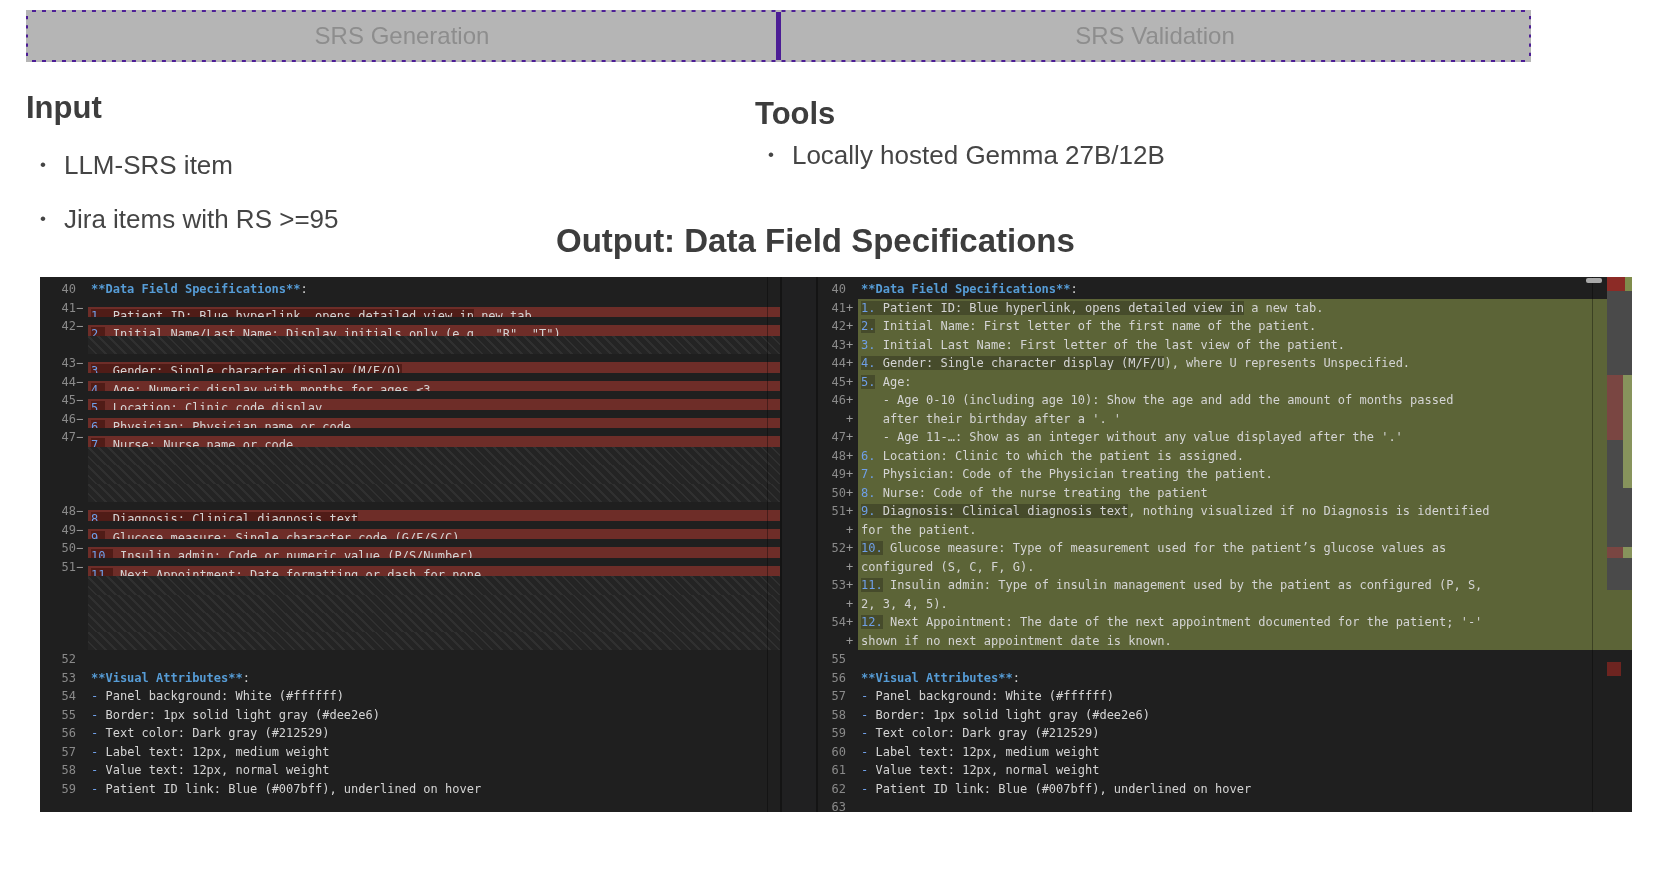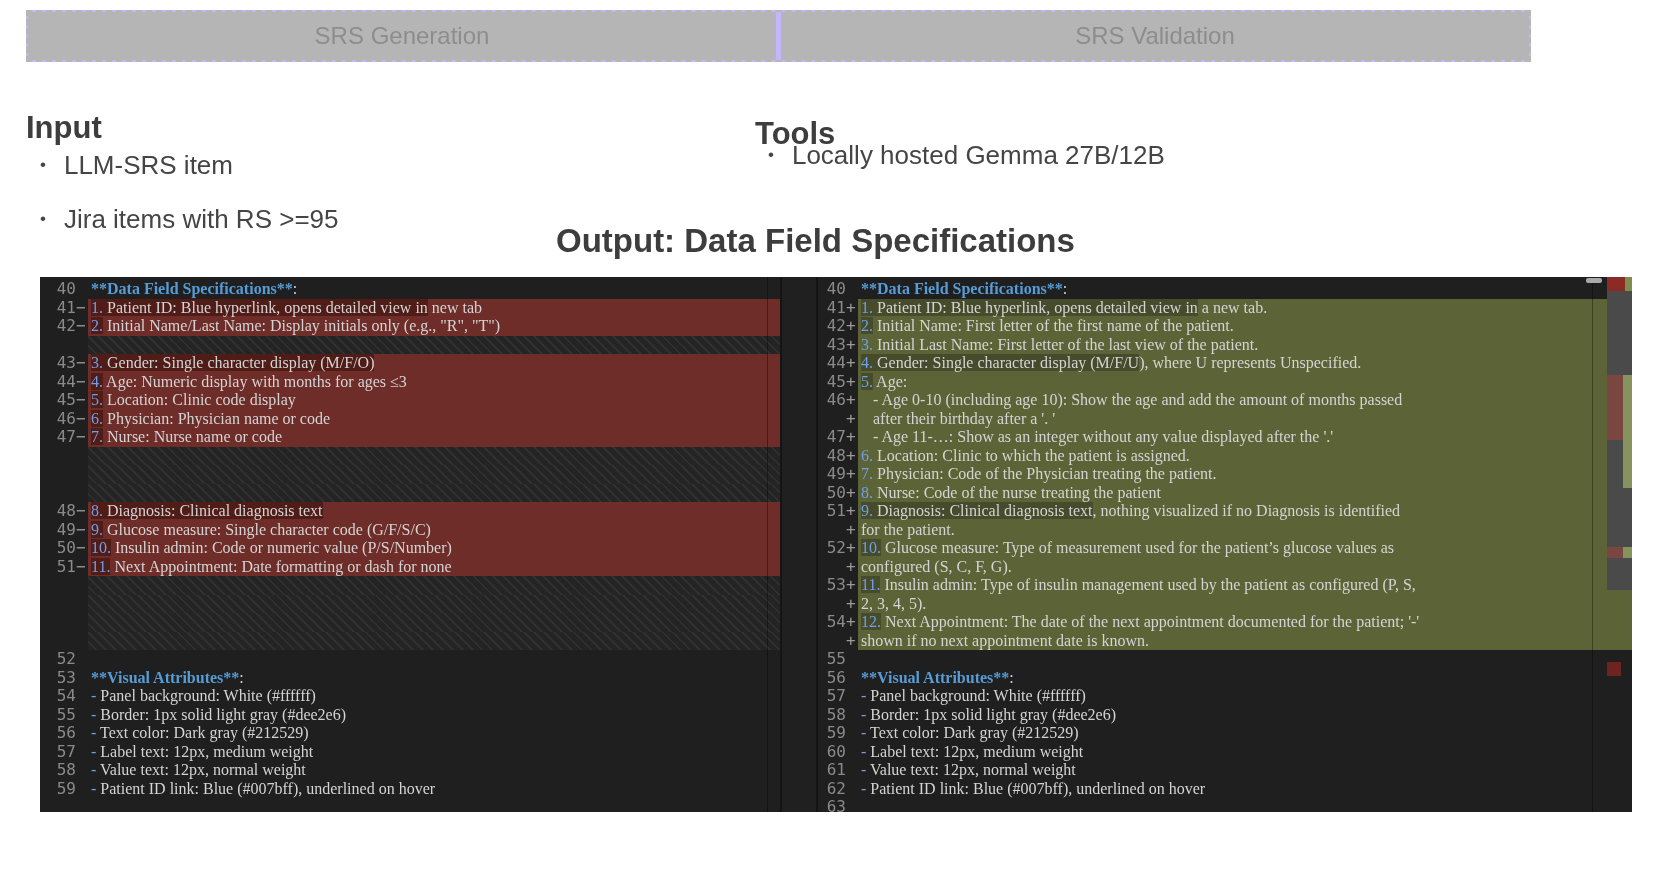--- a/index.html
+++ b/index.html
@@ -1,48 +1,48 @@
 <!DOCTYPE html>
 <html style="--active-tab: #2222e1; --removed-line: #6e2d28; --removed-word: #501c17; --added-line: #5c6437; --added-word: #464b2b; --heading-blue: #569cd6; --list-number-blue: #6f9fe8;"><head>
 <meta charset="utf-8">
 <style>
   html,body{margin:0;padding:0;background:#ffffff;}
   .page{position:relative;width:1664px;height:879px;background:#fff;overflow:hidden;
         font-family:"Liberation Sans",sans-serif;}
 
   
   .tabbar{position:absolute;left:26px;top:10px;width:1505px;height:52px;
-          border:2px dashed #b5b5b5;box-sizing:border-box;display:flex;gap:5px;background:#c4b5fd;}
+          border:2px dashed #b5b5b5;box-sizing:border-box;display:flex;gap:5px;background:#4c1d95;}
   .tab{flex:1;display:flex;align-items:center;justify-content:center;
        font-size:24px;color:#8d8d8d;background:#b5b5b5;cursor:pointer;}
   .tab.active{background:var(--active-tab,#2222e1);color:#ffffff;}
 
   
-  .h-big{position:absolute;font-size:31px;font-weight:bold;color:#3d3d3d;margin-top:20px;}
+  .h-big{position:absolute;font-size:31px;font-weight:bold;color:#3d3d3d;}
   .bullet{position:absolute;display:flex;align-items:baseline;font-size:26px;color:#454545;}
   .bullet .dot{font-size:17px;margin-right:18px;position:relative;top:-4px;}
   .out-head{position:absolute;left:556px;top:222px;font-size:33px;font-weight:bold;color:#3d3d3d;}
 
   
   .diff{position:absolute;left:40px;top:277px;width:1592px;height:535px;background:#1f1f1f;
         display:flex;overflow:hidden;}
   .pane{position:relative;height:100%;overflow:hidden;padding-top:3px;box-sizing:border-box;}
   .pane-left{width:740px;}
   .divider{width:38px;background:#202021;border-left:2px solid #141414;border-right:2px solid #141414;box-sizing:border-box;flex:none;}
   .pane-right{flex:1;}
   .vline{position:absolute;top:0;bottom:0;width:1px;background:rgba(0,0,0,.35);}
 
   .drow{display:flex;height:18.5px;line-height:18.5px;
-        font-family:"DejaVu Sans Mono",monospace;font-size:16px;}
+        font-family:"DejaVu Sans Mono",monospace;font-size:12px;}
   .gut{flex:none;text-align:right;color:#8a8a8a;}
   .pane-left .gut{width:36px;}
   .pane-right .gut{width:28px;}
   .mark{flex:none;width:12px;text-align:left;color:#9a9a9a;}
-  .code{flex:1;white-space:pre;overflow:hidden;color:#d4d4d4;padding-left:3px;font-family:Liberation Serif, serif;}
-  .drow.rm  .code{background:var(--removed-line,#6e2d28);}
+  .code{flex:1;white-space:pre;overflow:hidden;color:#d4d4d4;padding-left:3px;}
+  .drow.rm  .code{background:var(--removed-line,#6e2d28);margin-top:8px;}
   .drow.add .code{background:var(--added-line,#5c6437);}
   .drow.rm  .hl{background:var(--removed-word,#501c17);}
   .drow.add .hl{background:var(--added-word,#464b2b);}
   .drow.fil .code{background:repeating-linear-gradient(45deg,#242424 0 5px,#303030 5px 7px);}
   .code .num{color:var(--list-number-blue,#6f9fe8);}
   .code .blue{color:var(--heading-blue,#569cd6);}
   .code .bold{font-weight:bold;}
 
   
   .minimap{position:absolute;top:0;right:0;width:25px;height:100%;}

